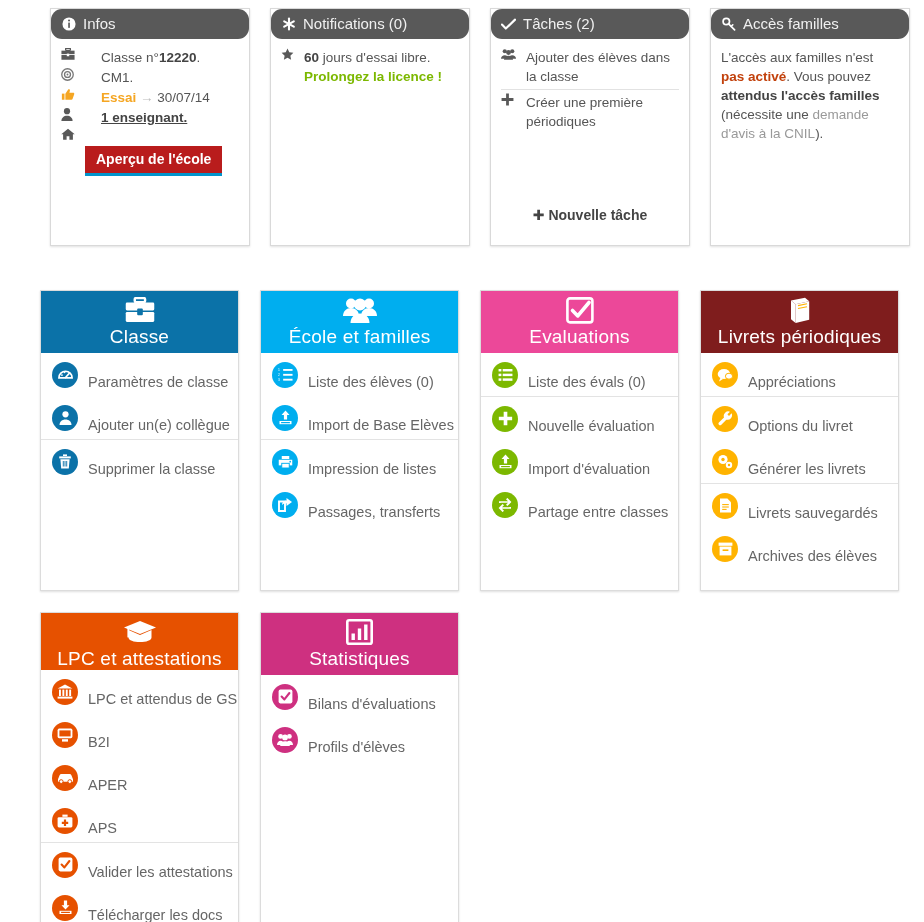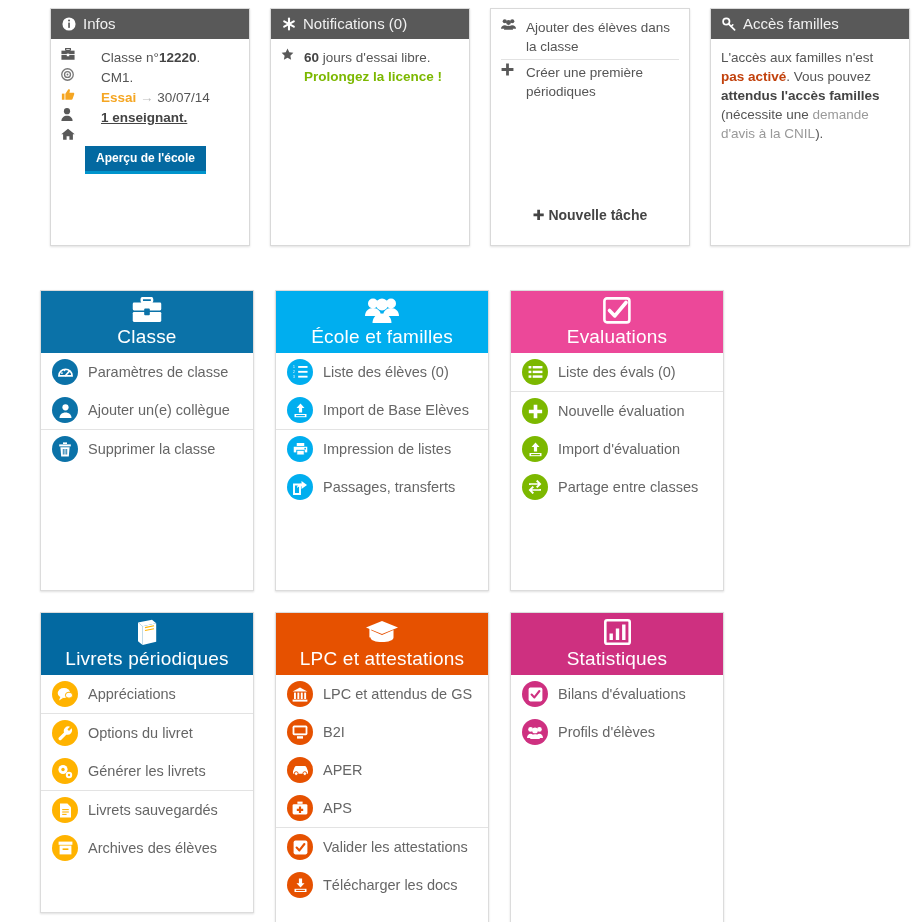--- a/index.html
+++ b/index.html
@@ -31,20 +31,21 @@
   .panel-head{
     background:#595959;
     color:#f0f0f0;
     height:30px;
     line-height:30px;
     padding:0 10px;
     font-size:15px;
     display:flex;align-items:center;gap:7px;
     flex:0 0 auto;
     white-space:nowrap;
+    border-radius:11px;
   }
   .panel-head .hicon{
     display:inline-flex;align-items:center;justify-content:center;
     width:15px;height:15px;color:#fff;line-height:1;
   }
   .panel-body{
     flex:1 1 auto;
     padding:9px 10px 8px 10px;
     font-size:13.5px;
     line-height:19px;
@@ -59,24 +60,24 @@
   .inf-ico{flex:0 0 16px;width:16px;text-align:center;color:#595959;line-height:19px;}
   .inf-ico.thumb{color:#f0ad1e;}
   .inf-txt{flex:1 1 auto;}
   .b{font-weight:bold;color:#444;}
   .essai{color:#F5A623;font-weight:bold;}
   .arrow{color:#bbb;}
   .ens{font-weight:bold;color:#444;text-decoration:underline;}
   .btn-apercu{
     display:inline-block;
     margin:4px 0 0 24px;
-    background:#0369a1;
+    background:#b91c1c;
     color:#fff;
     font-weight:bold;
-    font-size:12px;
+    font-size:14px;
     padding:5px 11px 6px 11px;
     border:none;
     border-bottom:3px solid #0094cc;
     cursor:pointer;
     font-family:inherit;
   }
 
   
   .nt-row{display:flex;gap:9px;align-items:flex-start;}
   .nt-ico{flex:0 0 14px;color:#595959;line-height:19px;font-size:13px;}
@@ -106,21 +107,21 @@
   .strong{font-weight:bold;color:#444;}
   .muted{color:#999;}
 
   
   .cards{
     position:absolute;left:40px;top:290px;
     display:flex;flex-wrap:wrap;gap:21px 21px;
     width:884px;
   }
   .card{
-    width:214px;
+    width:199px;
     background:#fff;
     border:1px solid #dcdcdc;
     box-shadow:0 1px 2px rgba(0,0,0,.13);
     box-sizing:border-box;
     display:flex;flex-direction:column;
   }
   .card.h-a{height:301px;}
   .card.h-b{height:317px;}
   .card-head{
     height:62px;
@@ -148,21 +149,21 @@
     cursor:pointer;
     font-size:14.5px;
     color:#666;
   }
   .ci.sep{border-top:1px solid #e3e3e3;}
   .ci .bubble{
     flex:0 0 26px;width:26px;height:26px;border-radius:50%;
     display:flex;align-items:center;justify-content:center;
     color:#fff;
   }
-  .ci .lbl{flex:1 1 auto;white-space:nowrap;}
+  .ci .lbl{flex:1 1 auto;white-space:nowrap;margin-top:15px;}
   svg{display:block;}
 </style>
 </head>
 <body>
 
 <div class="stage">
 
   <div class="panels">
 
     <div class="panel">
@@ -252,20 +253,28 @@
             <svg width="13" height="13" viewBox="0 0 14 14">
                 <path d="M7 0.6l1.9 4 4.4.6-3.2 3.1.8 4.4L7 10.6l-3.9 2.1.8-4.4L0.7 5.2l4.4-.6z" fill="#595959"></path>
               </svg>
           </span>
           <span class="nt-txt"><span class="b">60</span><span> jours d'essai libre. </span><span class="green-link">Prolongez la licence !</span></span>
         </div>
       </div>
     </div>
 
     <div class="panel">
+      <div class="panel-head">
+        <span class="hicon">
+          <svg width="15" height="13" viewBox="0 0 16 13">
+              <path d="M1 6.6l4.1 4.2L15 1.3" fill="none" stroke="#fff" stroke-width="2.3" stroke-linecap="round" stroke-linejoin="round"></path>
+            </svg>
+        </span>
+        <span>Tâches (2)</span>
+      </div>
       <div class="panel-body">
         <ul class="tk-list">
           <li class="tk-item">
             <span class="tk-ico">
               <svg width="15" height="12" viewBox="0 0 16 12">
                   <circle cx="4" cy="3" r="2.2" fill="#595959"></circle>
                   <circle cx="12" cy="3" r="2.2" fill="#595959"></circle>
                   <circle cx="8" cy="4.4" r="2.6" fill="#595959"></circle>
                   <path d="M0 11c0-2.3 1.8-3.6 4-3.6s4 1.3 4 3.6z" fill="#595959"></path>
                   <path d="M8 11c0-2.3 1.8-3.6 4-3.6s4 1.3 4 3.6z" fill="#595959"></path>
@@ -470,21 +479,21 @@
                 <path d="M2 5V3.2h9l-2-2 1.4-1.3L14.4 4l-4 4.1L9 6.8l2-2H3.6V5z" fill="#fff"></path>
                 <path d="M14 9v1.8H5l2 2-1.4 1.3L1.6 10l4-4.1L7 7.2l-2 2h7.4V9z" fill="#fff"></path>
               </svg>
           </span>
           <span class="lbl">Partage entre classes</span>
         </div>
       </div>
     </div>
 
     <div class="card h-a">
-      <div class="card-head" style="background:#0369a1">
+      <div class="card-head" style="background:#7f1d1d">
         <span class="big-ico">
           <svg width="26" height="27" viewBox="0 0 26 27">
               <path d="M4 3.5L18 0.8l4.2 3.5L8.6 7.2z" fill="#fff"></path>
               <path d="M8.6 7.2L22.2 4.3v18.5L8.6 25.9z" fill="#fff"></path>
               <path d="M4 3.5l4.6 3.7v18.7L4 22.3z" fill="#fff"></path>
               <g stroke="#FFB300" stroke-width="1.1">
                 <line x1="11" y1="8.6" x2="20" y2="6.8"></line>
                 <line x1="11" y1="11.5" x2="20" y2="9.7"></line>
               </g>
             </svg>

